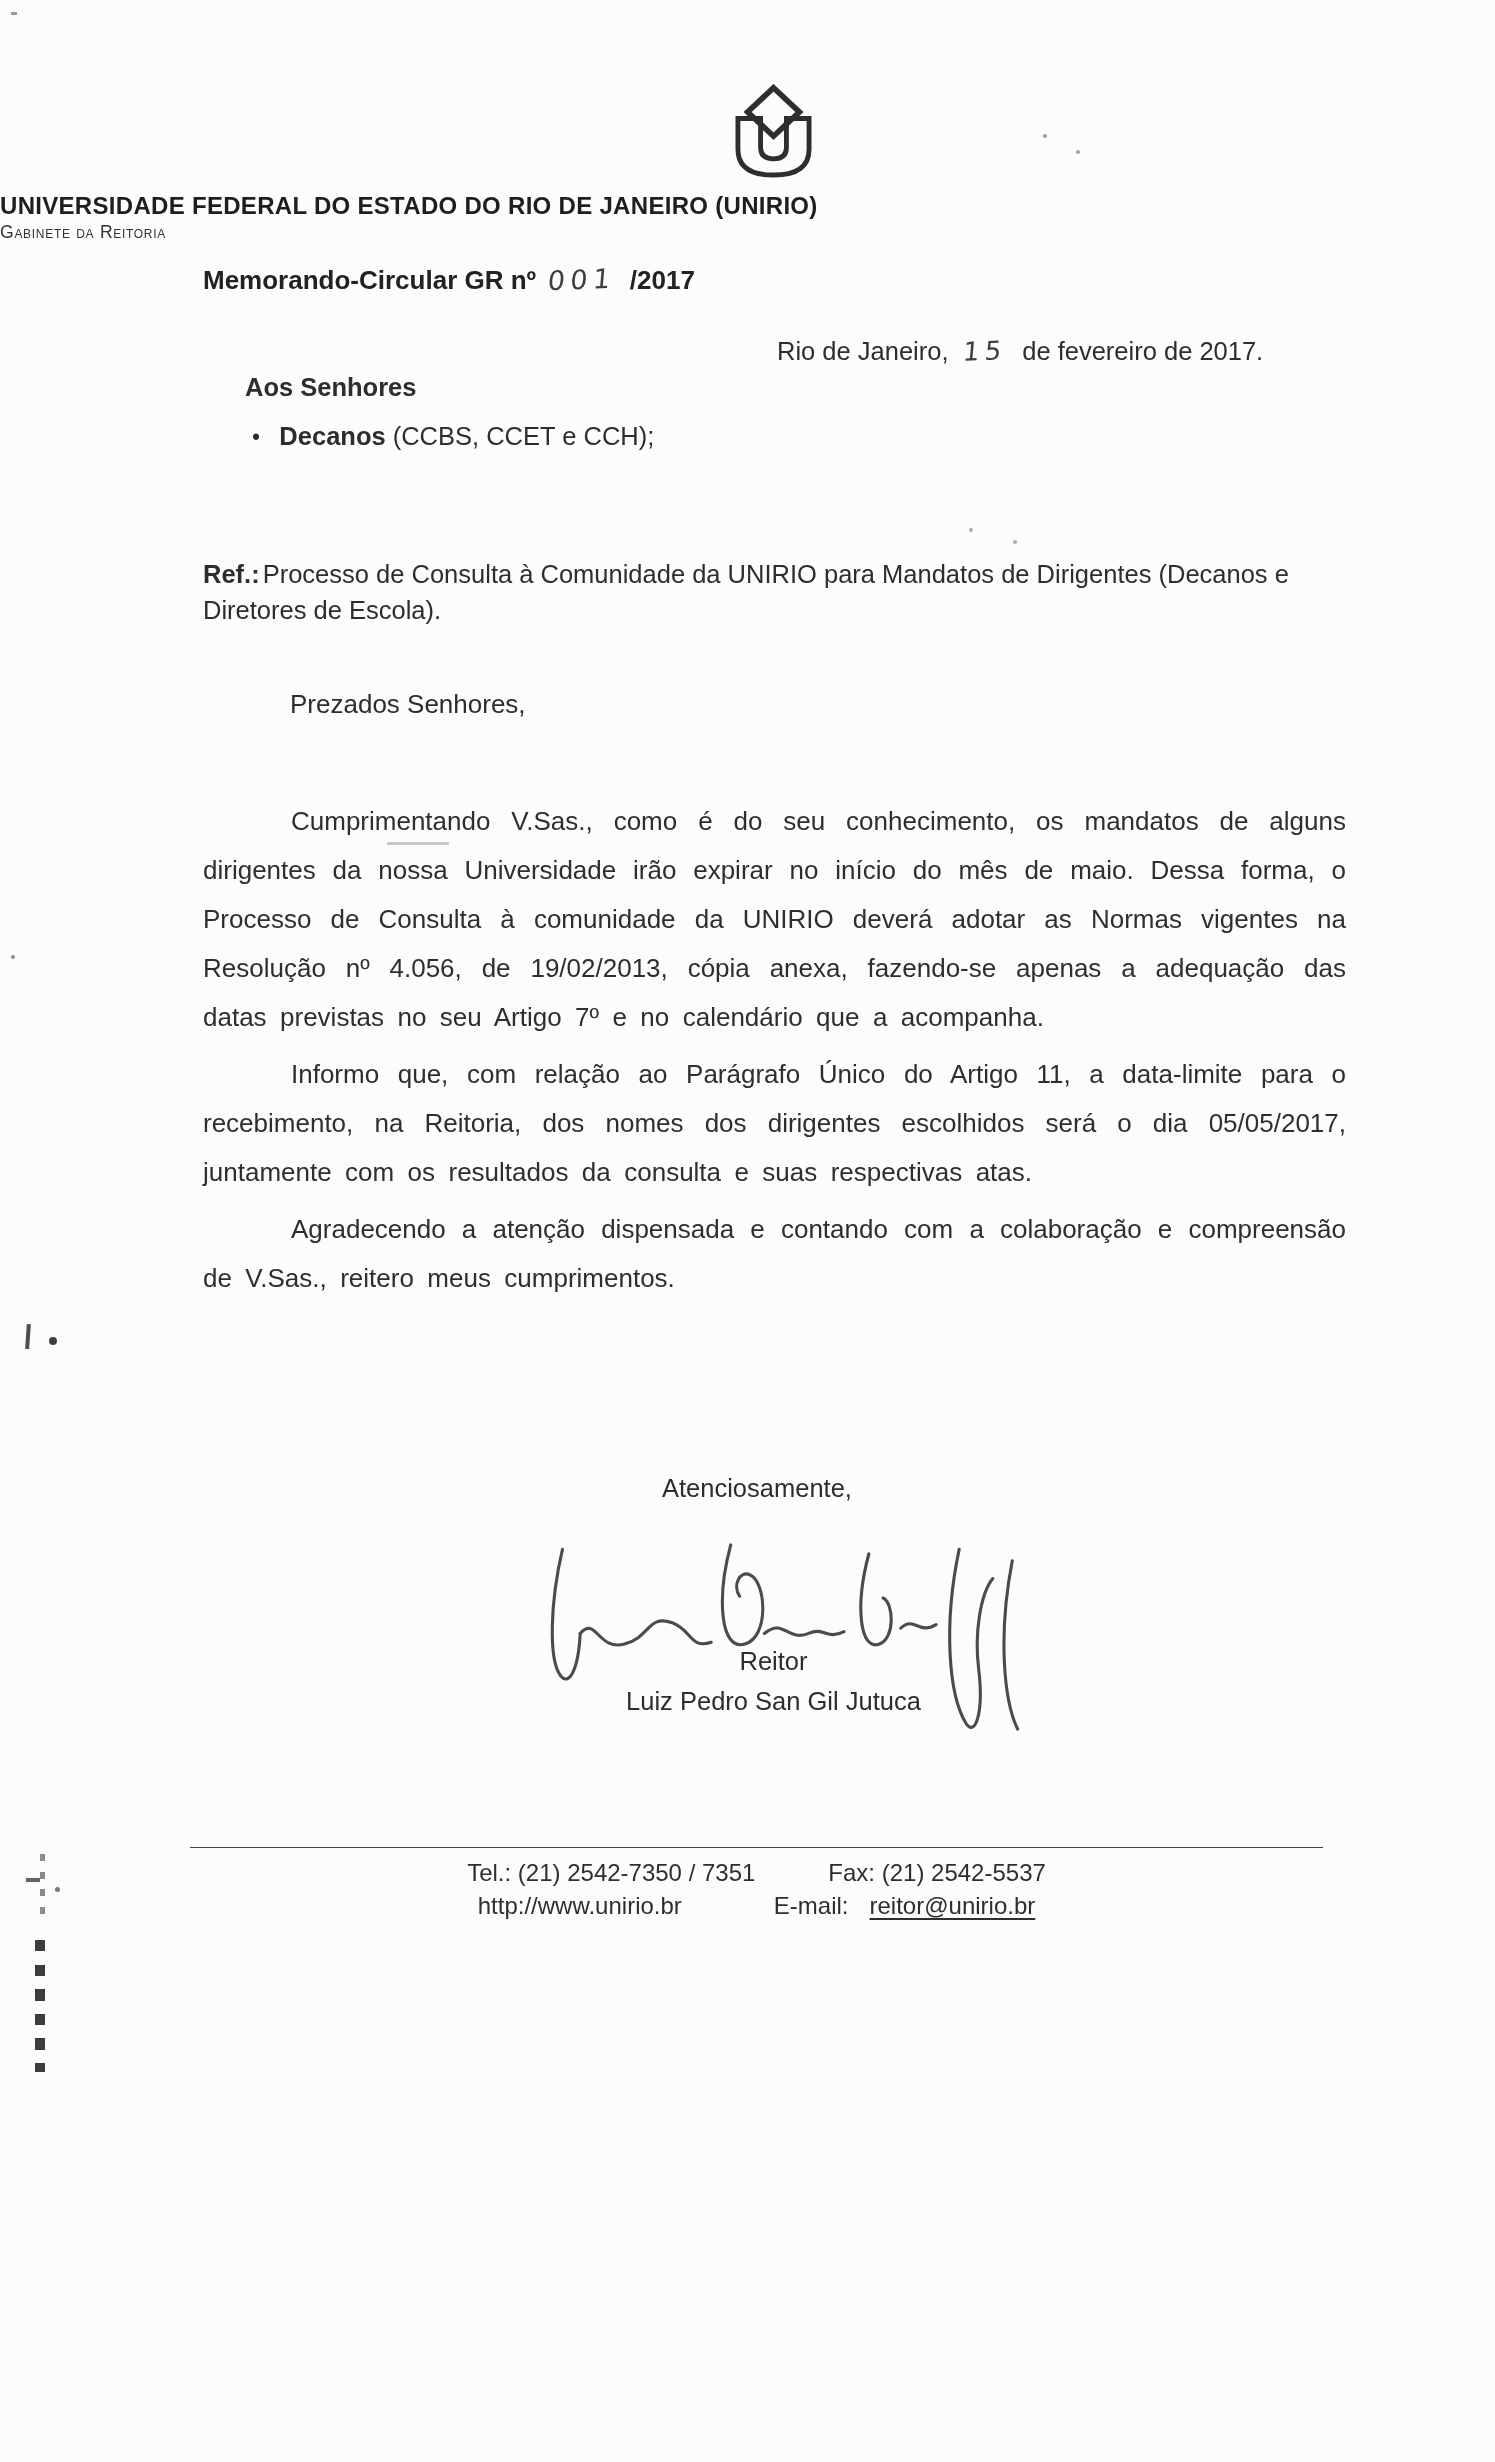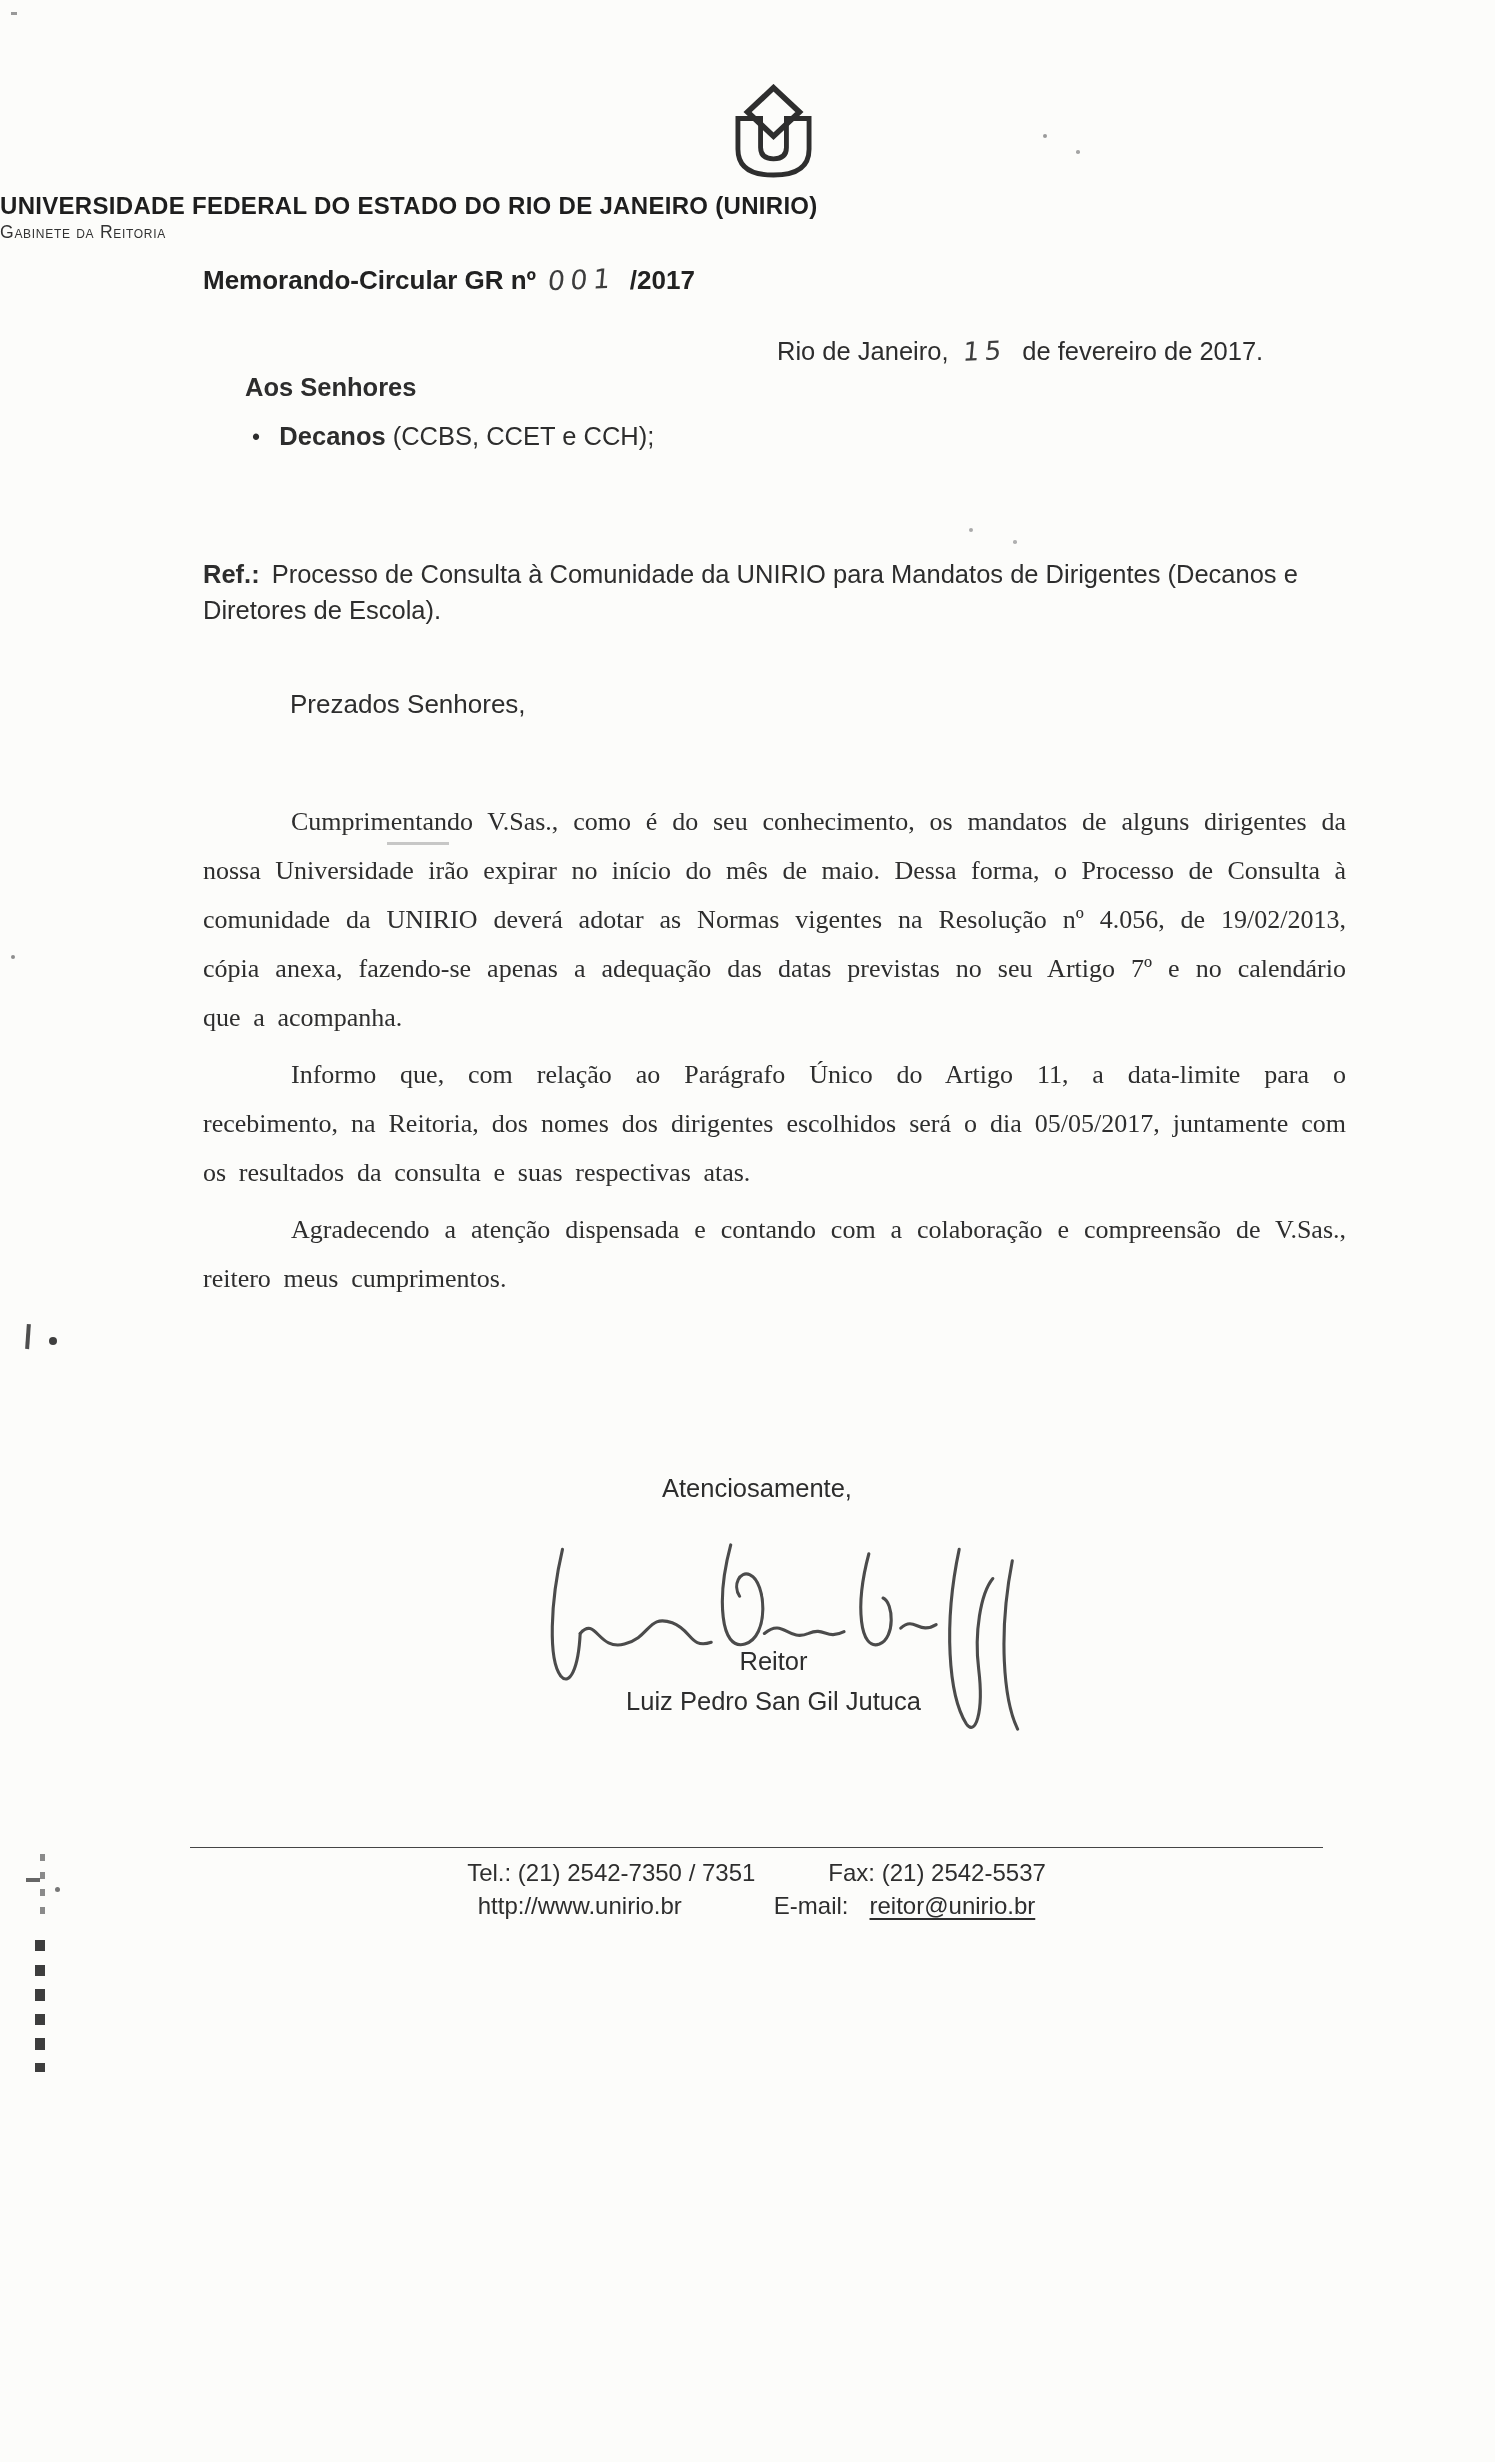--- a/index.html
+++ b/index.html
@@ -26,25 +26,25 @@
 
   .dateline { position:absolute; left:777px; top:336px; font-size:25.5px; white-space:nowrap; }
   .dateline .handwrite { margin:0 16px 0 14px; font-size:26px; }
 
   .addressees-heading { position:absolute; left:245px; top:373px; font-size:25.5px; font-weight:bold; }
   .addressee { position:absolute; left:252px; top:422px; font-size:25.5px; }
   .addressee .bullet { display:inline-block; margin-right:19.3px; font-size:23px; }
   .addressee strong { margin-right:7px; }
 
   .reference { position:absolute; left:203px; top:556px; width:1154px; font-size:25.5px; line-height:36px; margin:0; }
-  .reference strong { margin-right:12px; }
+  .reference strong { margin-right:3px; }
 
   .salutation { position:absolute; left:290px; top:689px; font-size:26px; }
 
-  .letter-body { position:absolute; left:203px; top:797px; width:1143px;font-family:Liberation Serif, serif; }
+  .letter-body { position:absolute; left:203px; top:797px; width:1143px; }
   .letter-body p {
     margin:0 0 8px 0; font-size:26px; line-height:49px;
     text-align:justify; text-indent:88px; word-spacing:6.2px; color:#2e2e2e;
   }
 
   .closing { position:absolute; left:662px; top:1474px; font-size:25.5px; }
 
   .signature-svg { position:absolute; left:543px; top:1518px; width:549px; height:222px; }
   .sig-names { position:absolute; left:492px; top:1641px; width:563px; text-align:center; font-size:25.5px; line-height:40px; }
 

